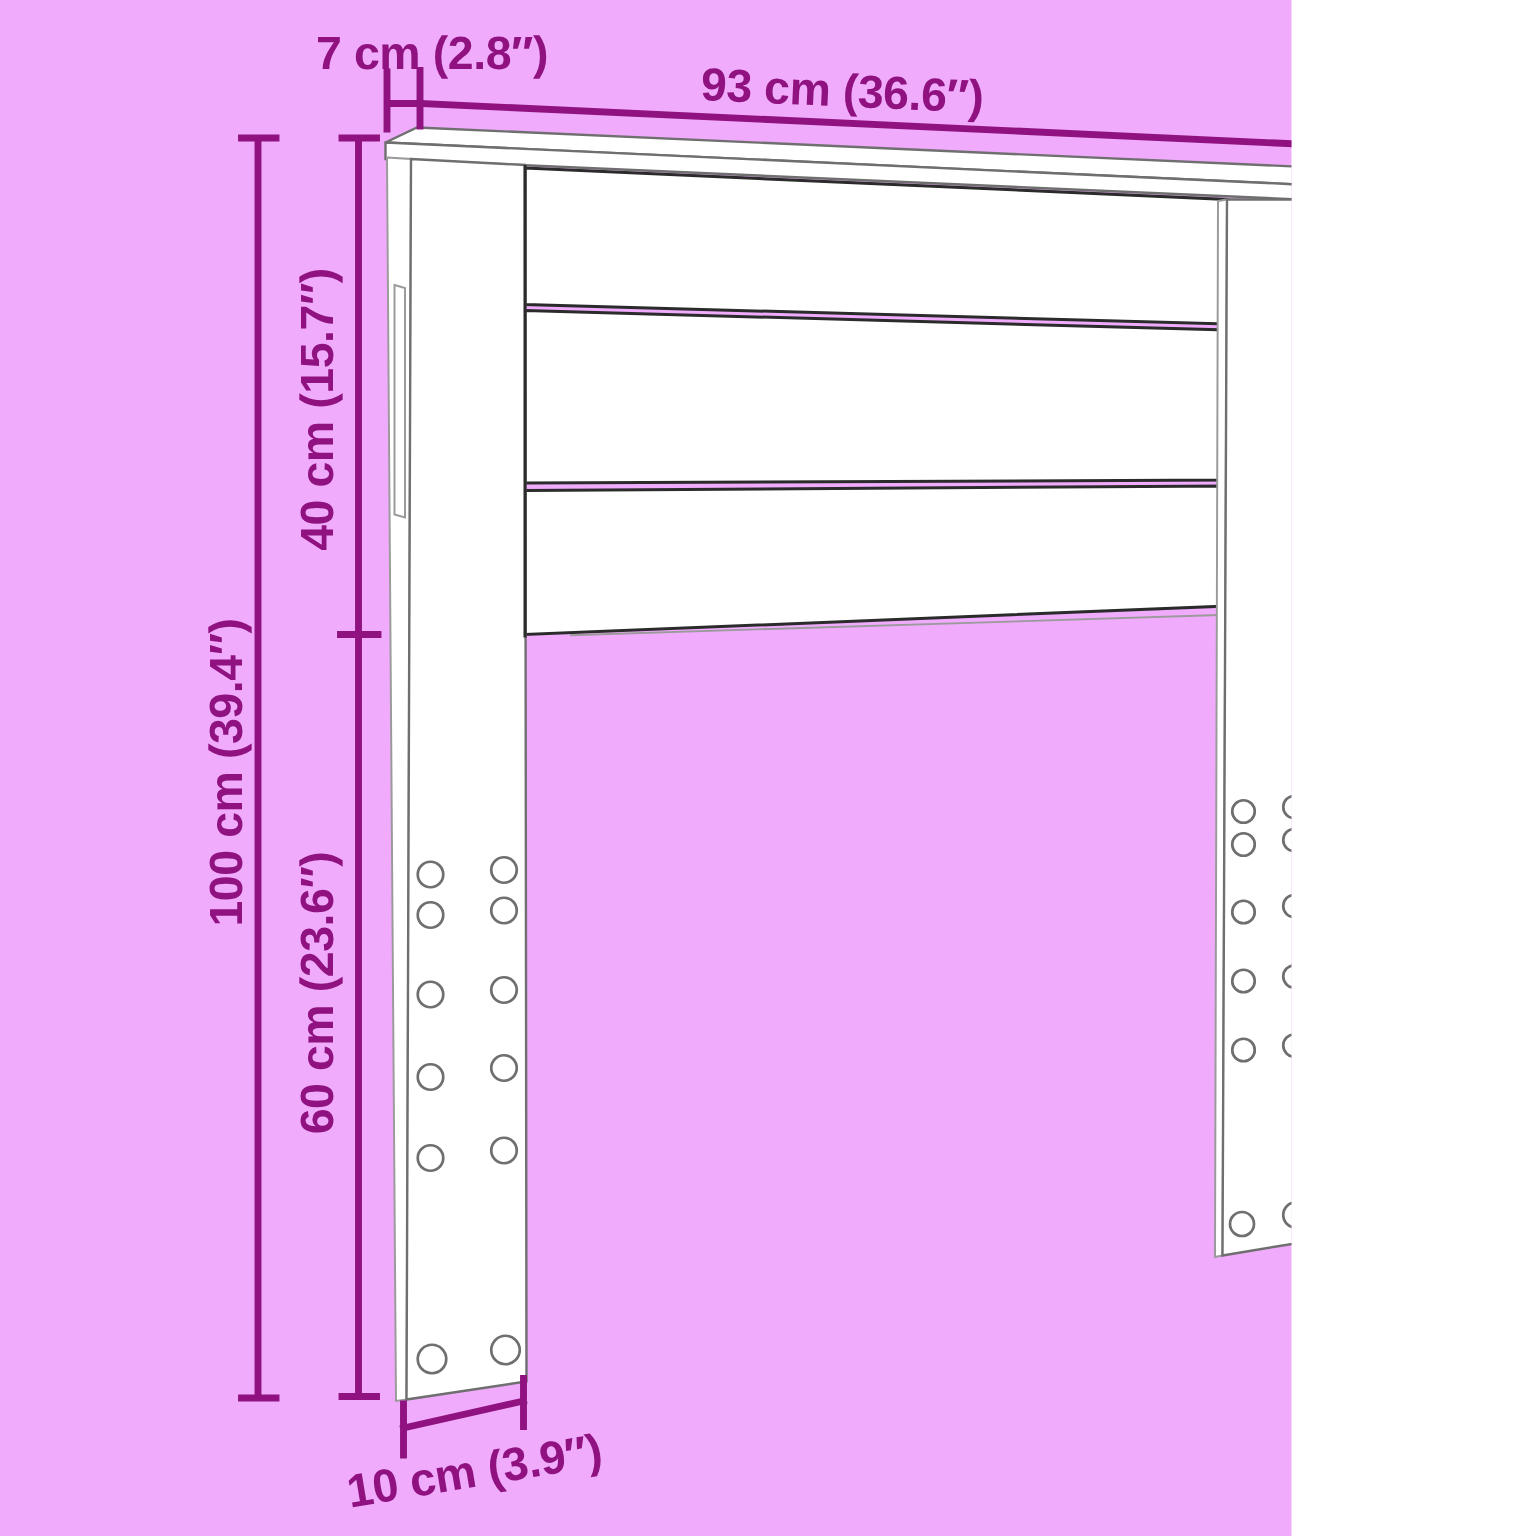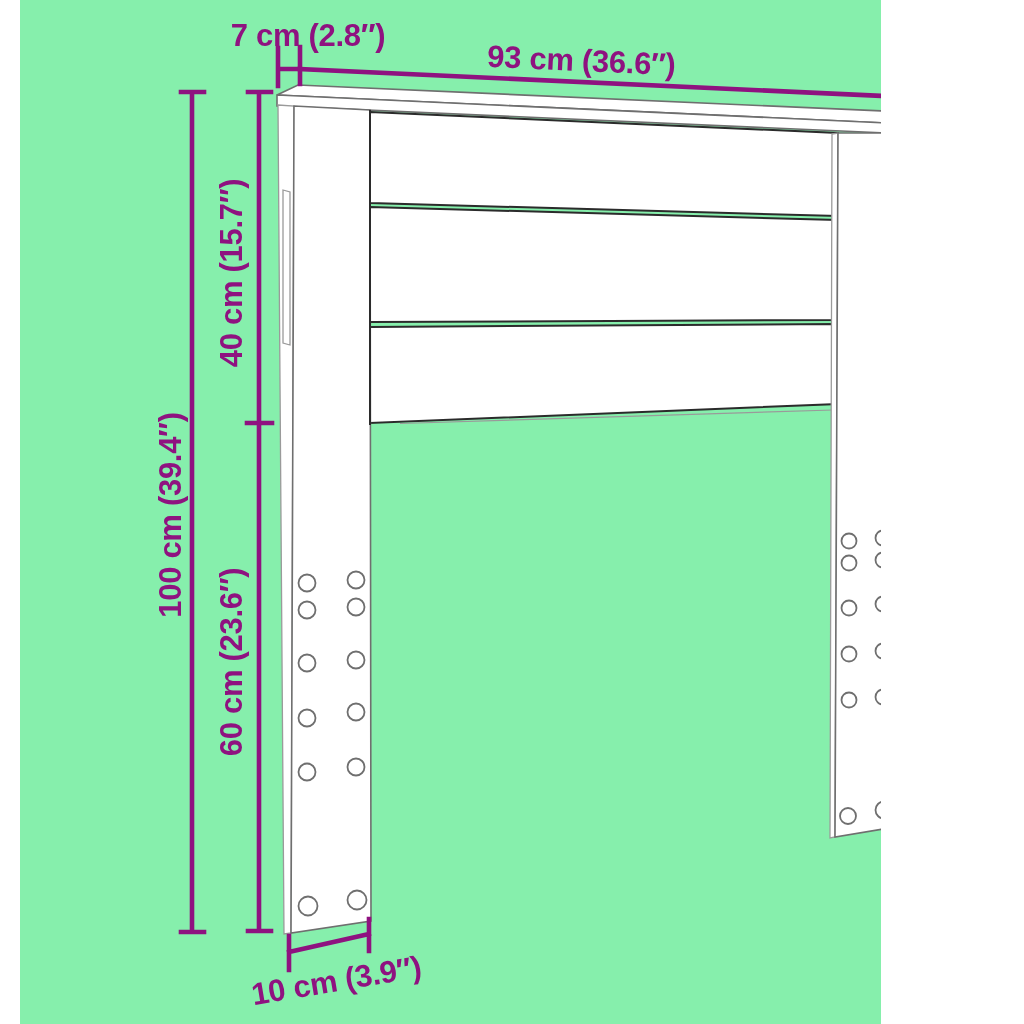--- a/index.html
+++ b/index.html
@@ -1,16 +1,16 @@
 <!DOCTYPE html>
 <html style="--accent: #8F1280; --outline-dark: #2b2b2b; --outline-mid: #6f6f6f; --outline-light: #9a9a9a;"><head>
 <meta charset="utf-8">
 <style>
   html,body{margin:0;padding:0;background:#ffffff;}
-  .stage{width:861px;height:1024px;background:#86efac;position:relative;overflow:hidden;margin-left:20px;}
+  .stage{width:861px;height:1024px;background:#f0abfc;position:relative;overflow:hidden;}
   svg{display:block;}
   .edge-dark{stroke:var(--outline-dark);stroke-width:2;fill:#ffffff;}
   .edge-mid{stroke:var(--outline-mid);stroke-width:1.6;fill:#ffffff;}
   .edge-light{stroke:var(--outline-light);stroke-width:1.3;fill:#ffffff;}
   .hole{stroke:var(--outline-mid);stroke-width:1.8;fill:#ffffff;}
   .dim-line{stroke:var(--accent);stroke-width:4.6;fill:none;stroke-linecap:square;}
   .dim-text{fill:var(--accent);
     font-family:"Liberation Sans","DejaVu Sans",sans-serif;
     font-weight:700;font-size:31px;letter-spacing:-0.3px;}
 </style>

